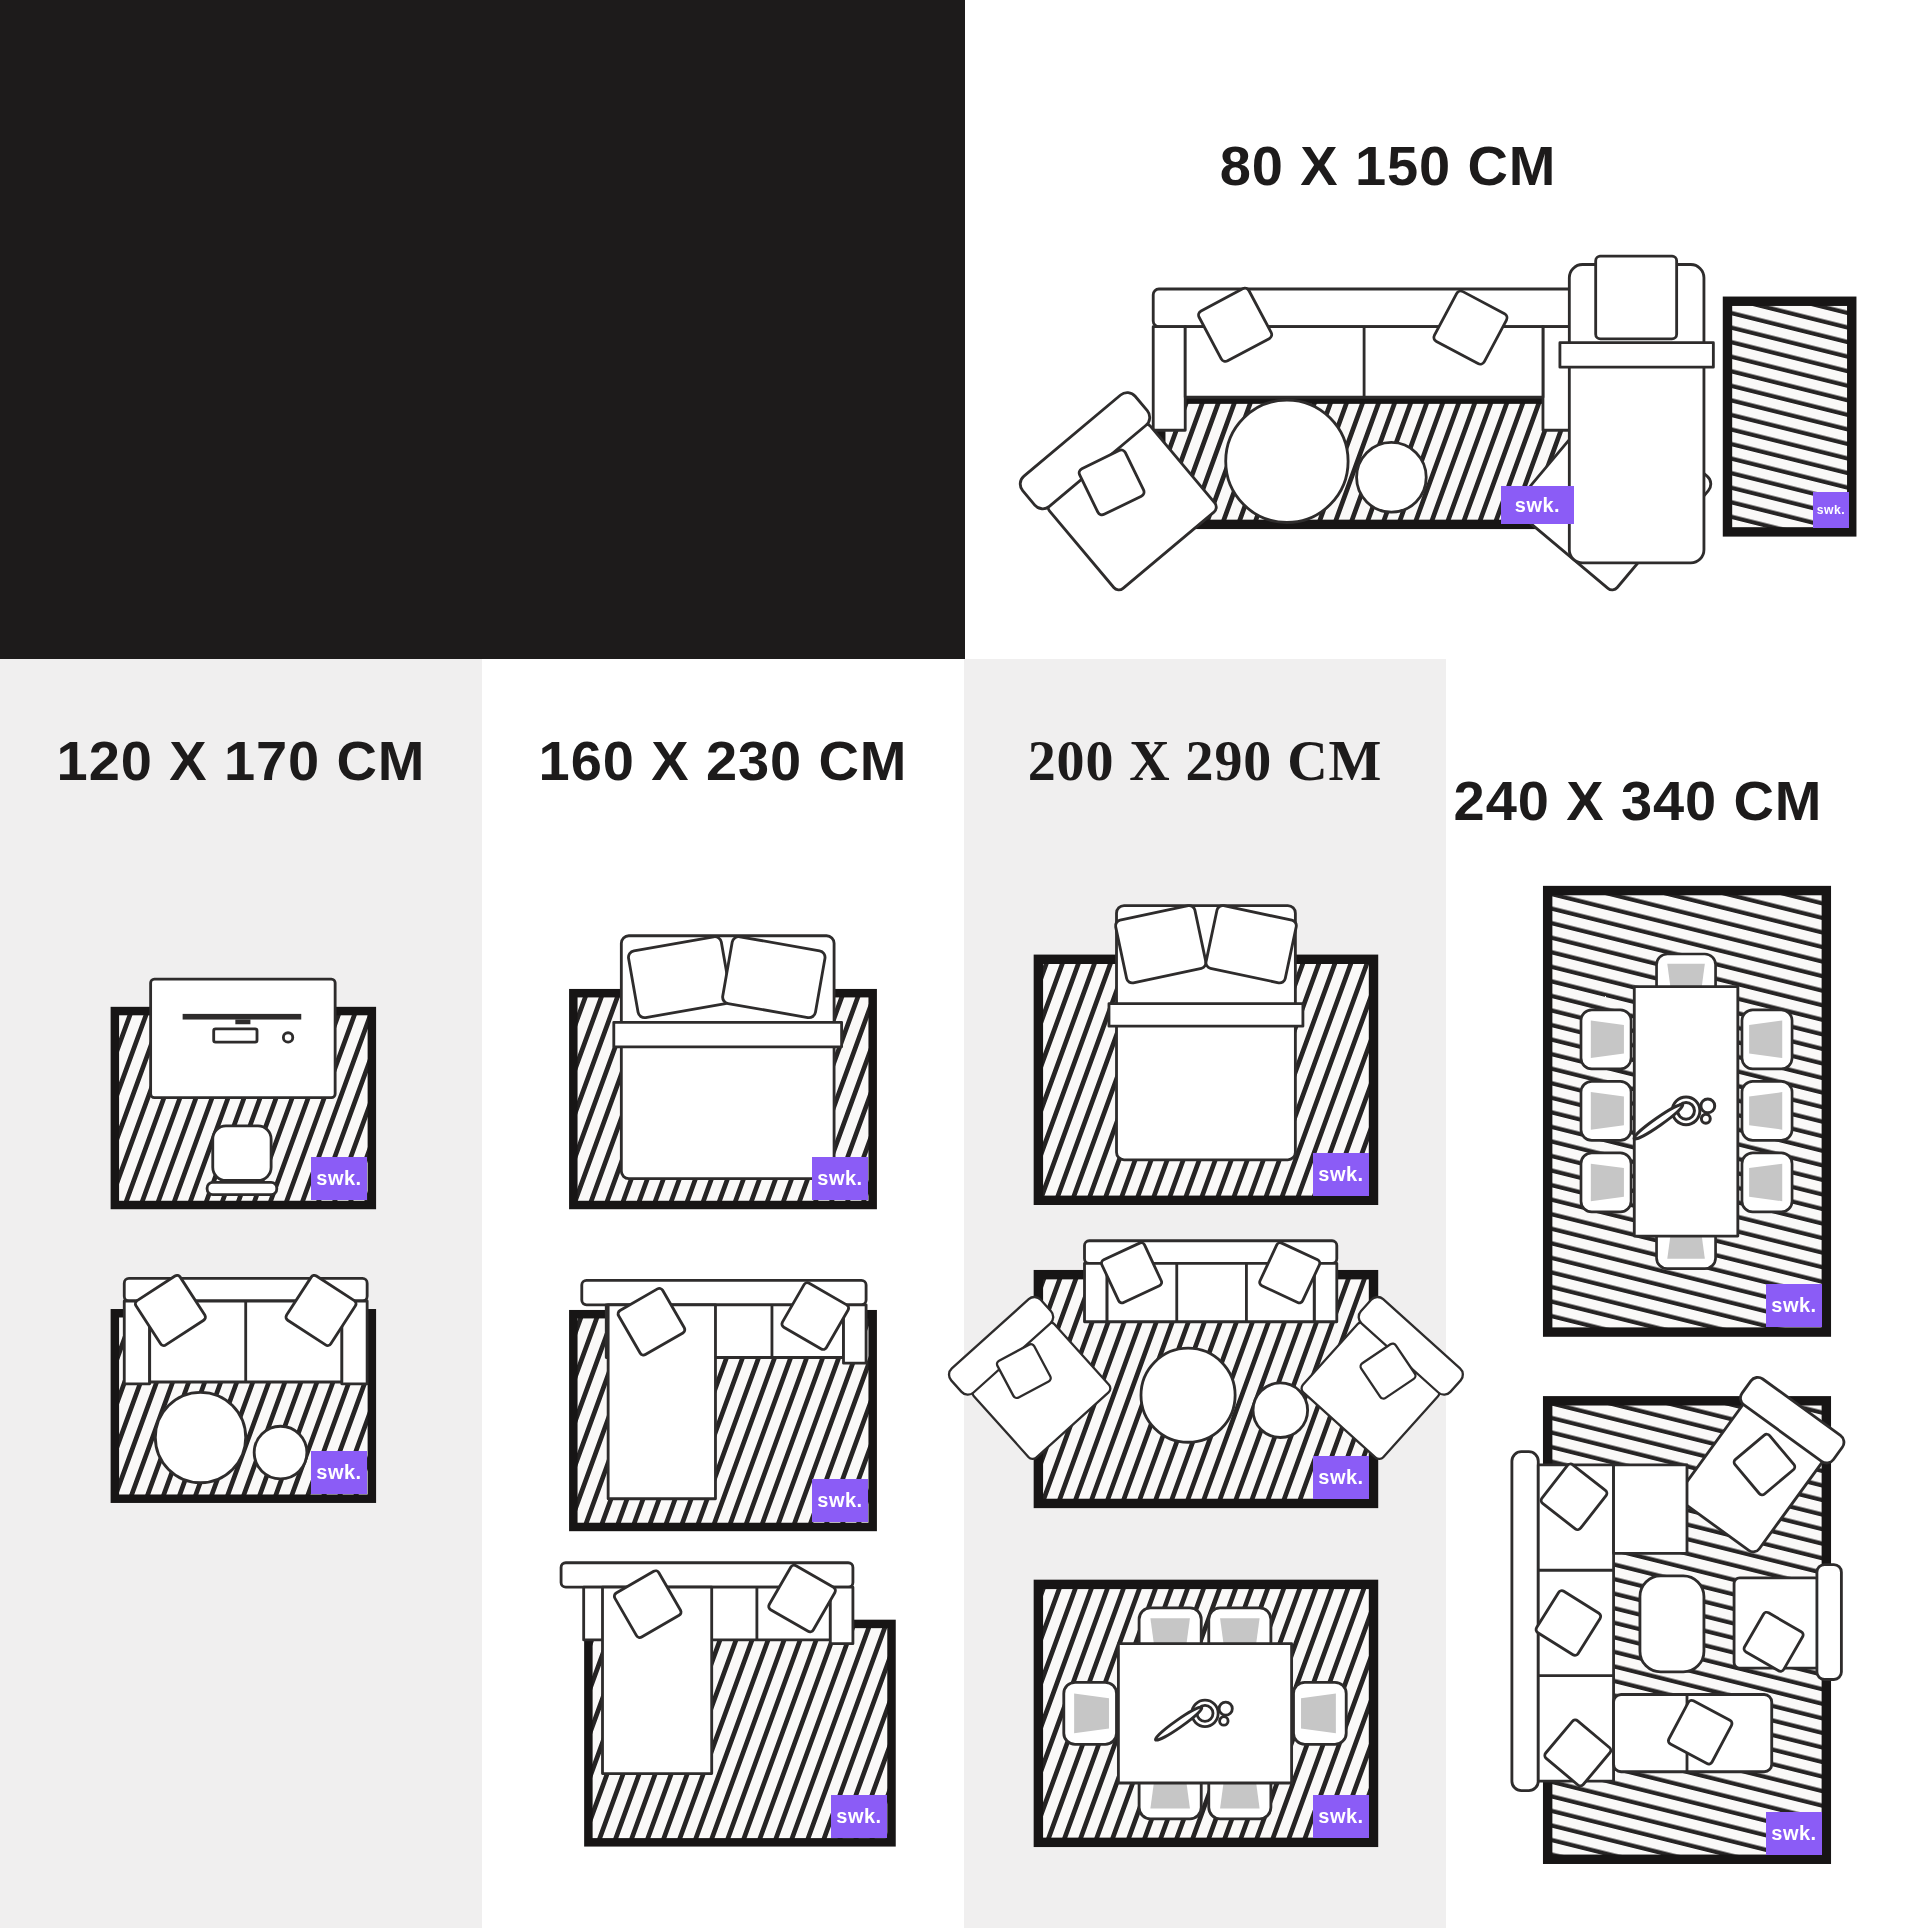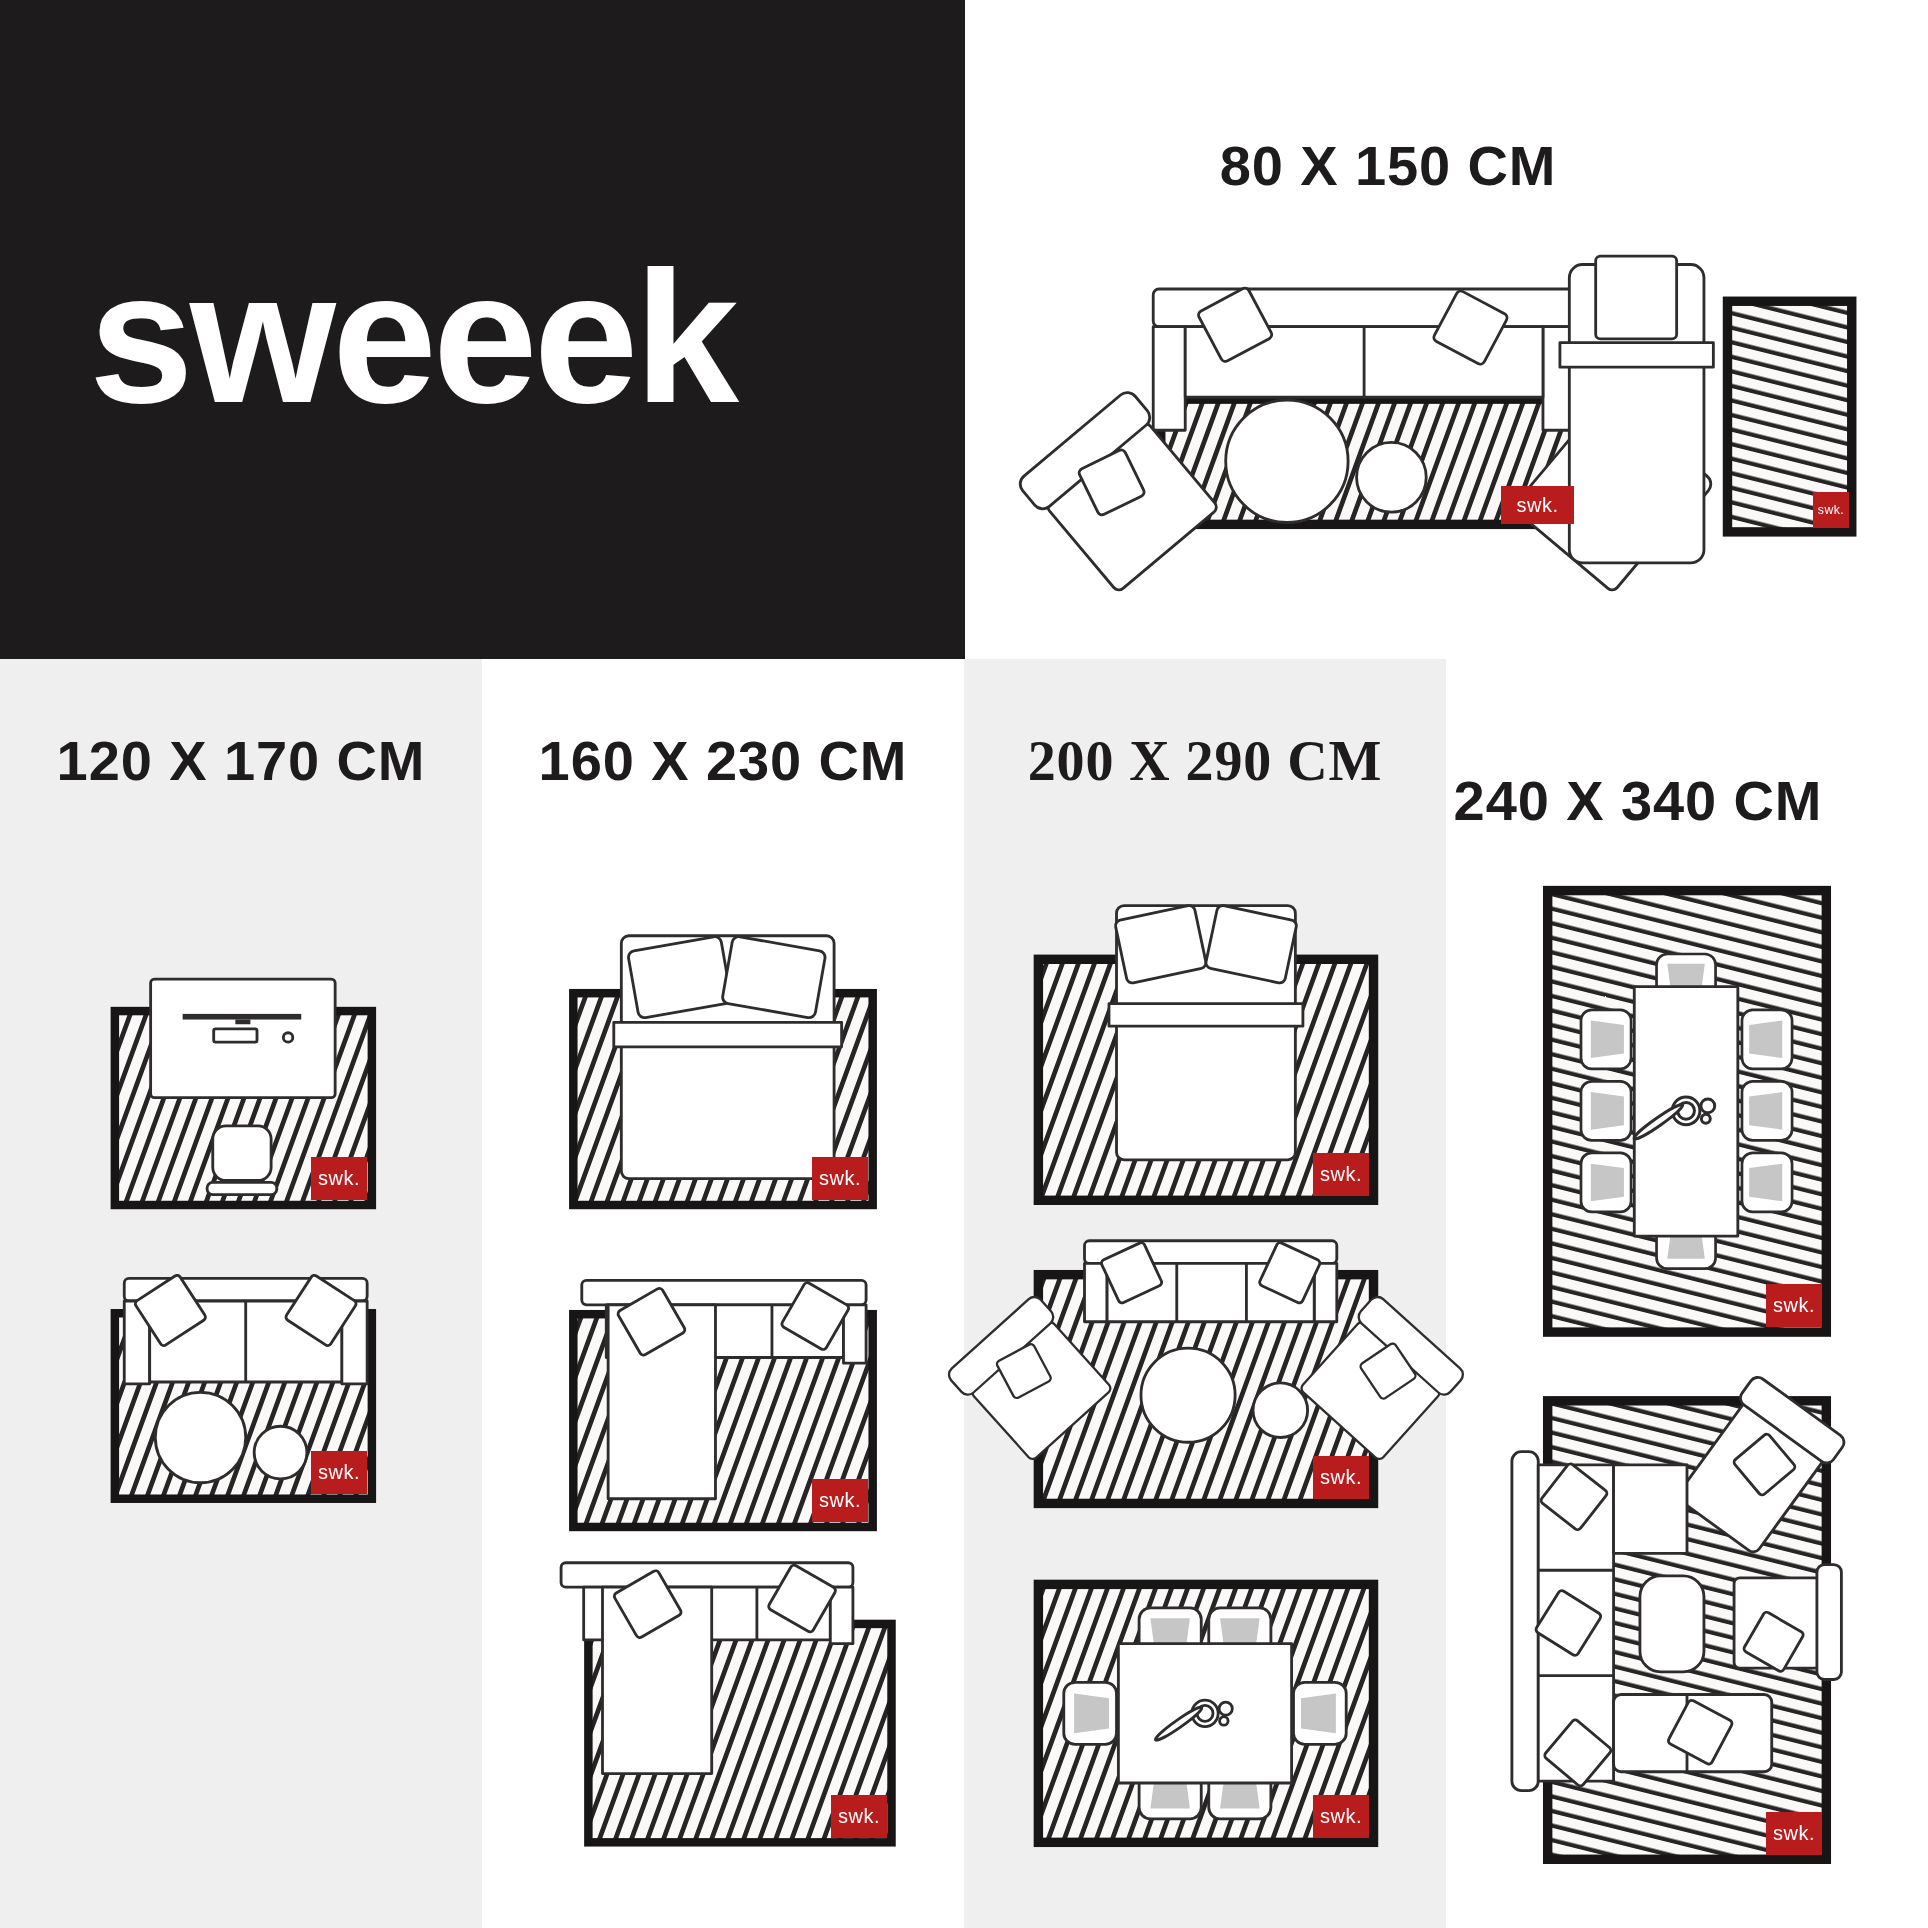--- a/index.html
+++ b/index.html
@@ -19,22 +19,22 @@
   #t160{left:482px; top:733px;width:482px;}
   #t200{left:964px;top:733px;width:482px;font-family:Liberation Serif, serif;}
   #t240{left:1446px;top:773px;width:384px;}
   svg#art{position:absolute;left:0;top:0;z-index:1;}
   .f{fill:#ffffff;stroke:#2e2c2c;stroke-width:3;stroke-linejoin:round;}
   .fd{fill:#2e2c2c;stroke:none;}
   .gray{fill:#c6c6c6;stroke:none;}
   .rug{stroke:#171515;stroke-width:10;}
   .rug9{stroke-width:9;}
   .dl{stroke:#2e2c2c;stroke-width:3;}
-  .badge{position:absolute;z-index:2;background:#b91c1c;color:#ffffff;display:flex;align-items:center;
-         justify-content:center;font-weight:400;font-size:20px;letter-spacing:0.5px;text-align:center;}
+  .badge{position:absolute;z-index:2;background:#8b5cf6;color:#ffffff;display:flex;align-items:center;
+         justify-content:center;font-weight:700;font-size:20px;letter-spacing:0.5px;text-align:center;}
   .badge-sm{font-size:12.2px;}
 </style>
 </head>
 <body>
 
 <div class="canvas">
 
   <div class="layer black-panel"></div>
   <div class="layer col-gray" id="colg1"></div>
   <div class="layer col-gray" id="colg3"></div>
@@ -281,21 +281,20 @@
       <g>
         <rect x="1842" y="1676" width="92" height="96" rx="6" class="f"></rect>
         <rect x="1930" y="1662" width="26" height="122" rx="8" class="f"></rect>
         <g transform="translate(1884,1744) rotate(30)">
             <rect x="-24" y="-24" width="48" height="48" rx="4" class="f"></rect>
           </g>
       </g>
     </g>
   </svg>
 
-  <div class="logo">sweeek</div>
 
   <div class="size-title" id="t80">80 X 150 CM</div>
   <div class="size-title" id="t120">120 X 170 CM</div>
   <div class="size-title" id="t160">160 X 230 CM</div>
   <div class="size-title" id="t200">200 X 290 CM</div>
   <div class="size-title" id="t240">240 X 340 CM</div>
 
   <div class="badge" style="left:1501px;top:486px;width:73px;height:38px;">swk.</div>
   <div class="badge badge-sm" style="left:1813px;top:492px;width:36px;height:36px;">swk.</div>
   <div class="badge" style="left:311px;top:1157px;width:56px;height:43px;">swk.</div>

